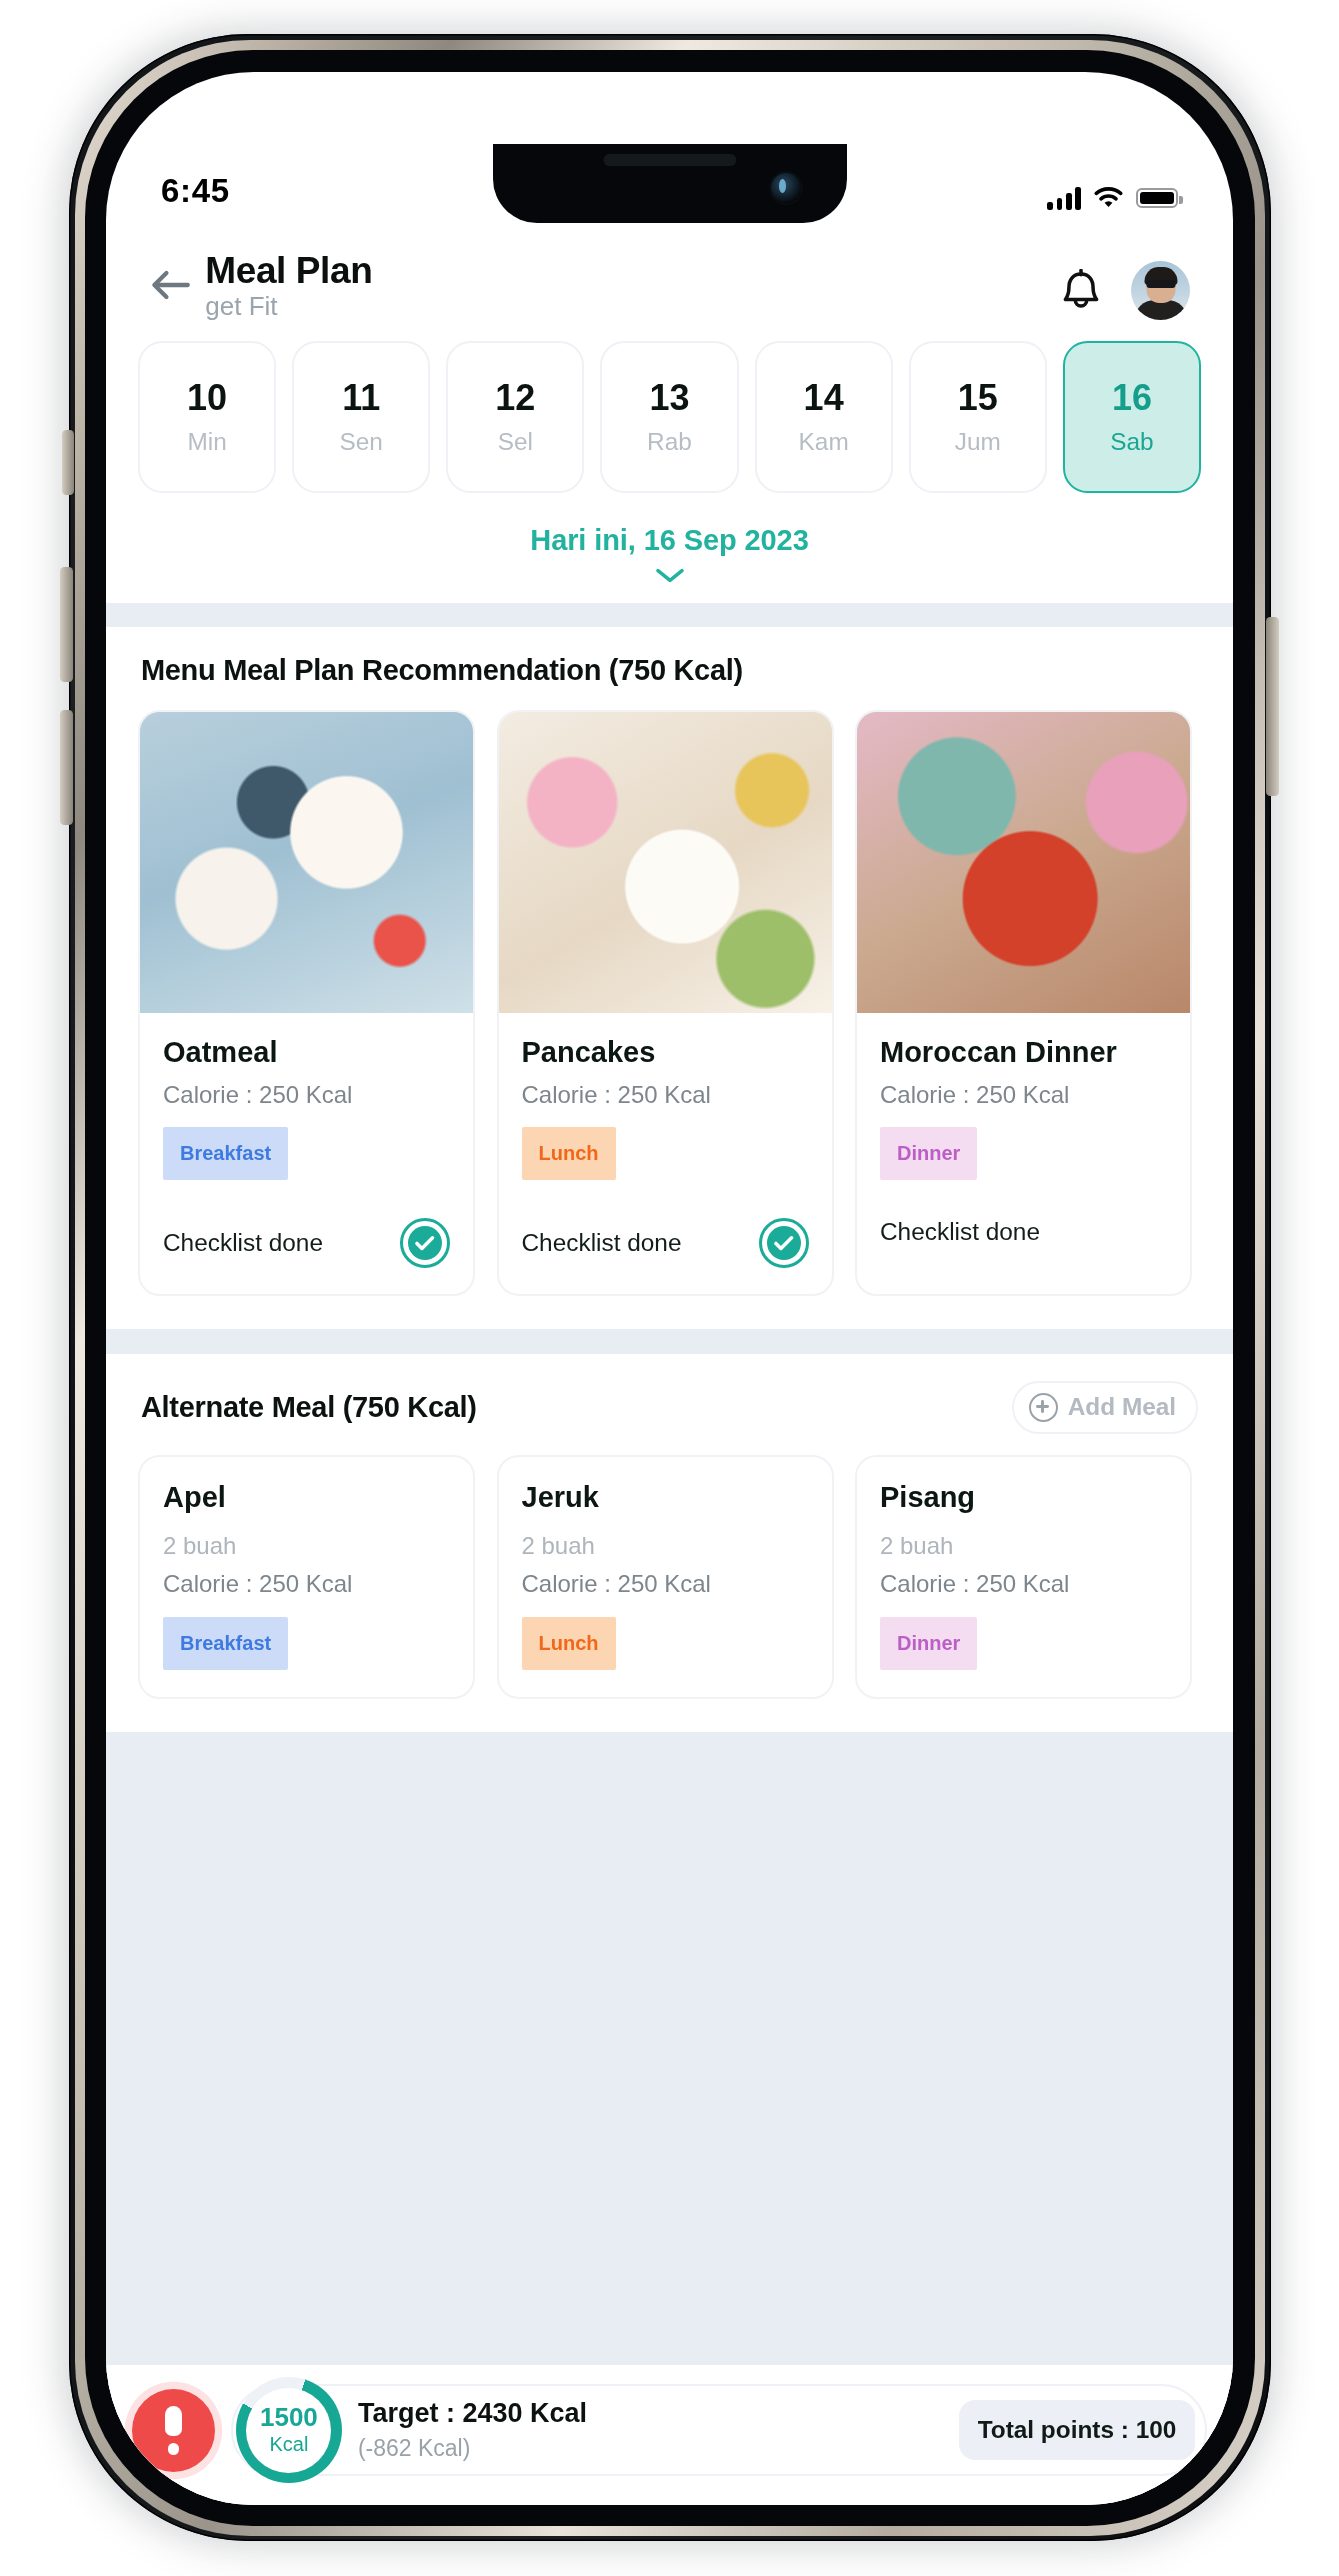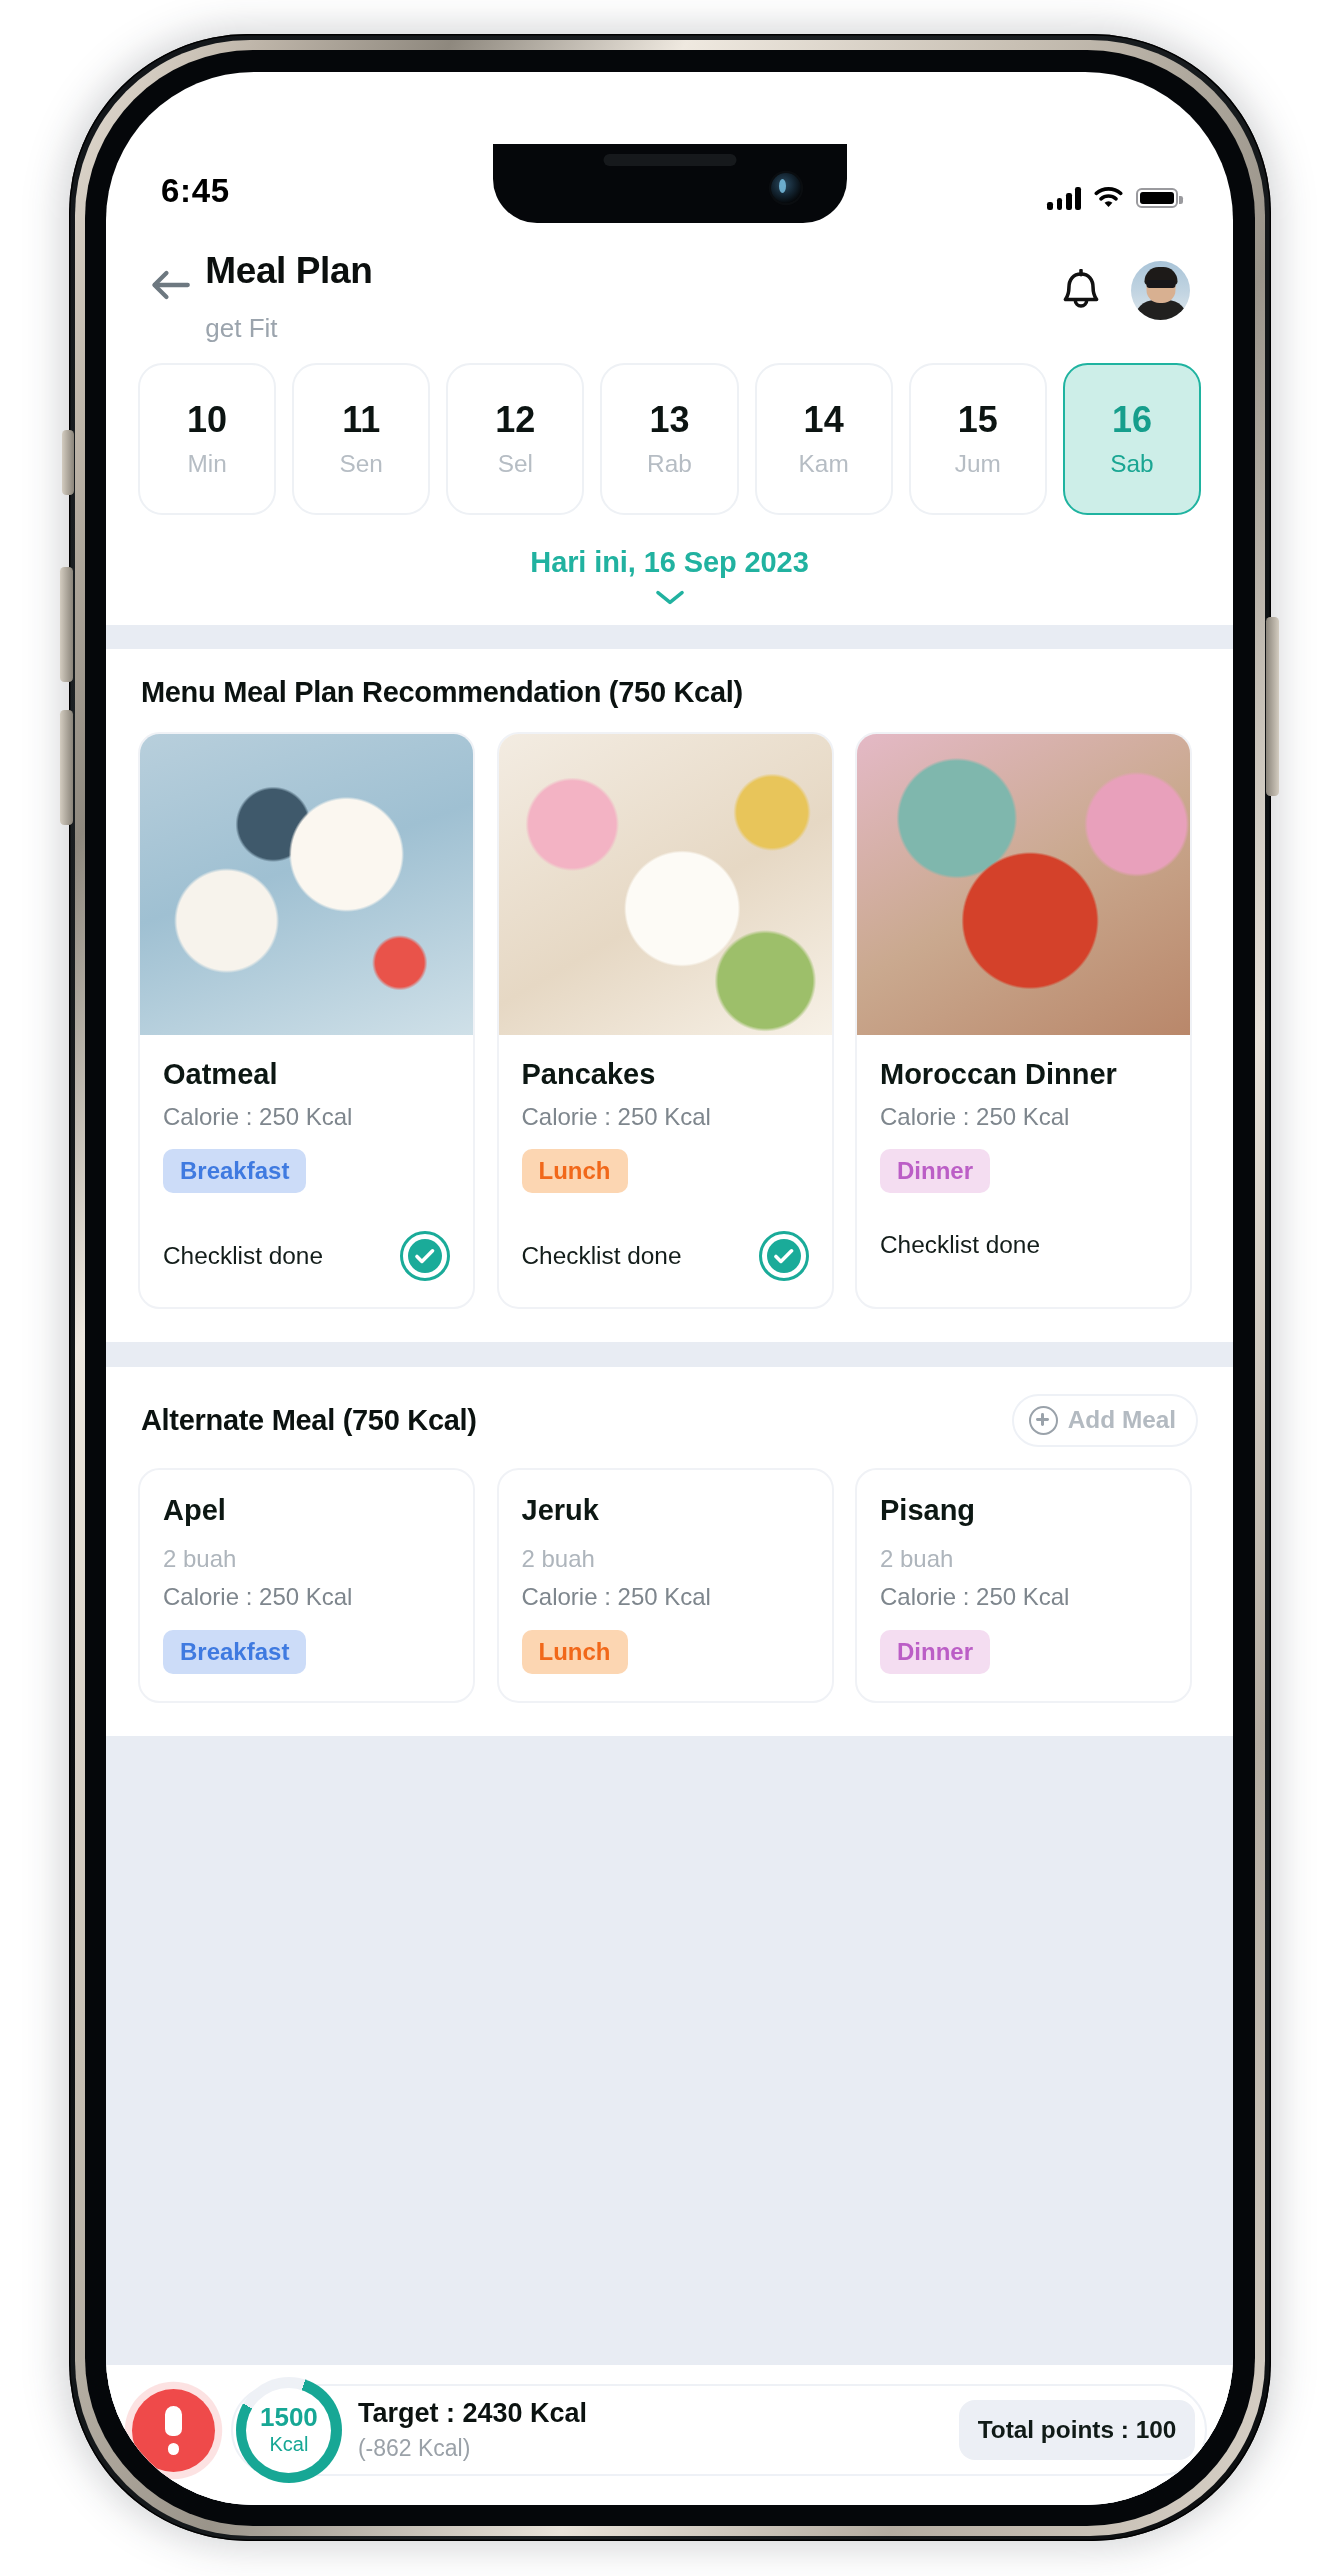--- a/index.html
+++ b/index.html
@@ -143,21 +143,21 @@
     width: 62px; height: 62px;
     display: flex; align-items: center; justify-content: center;
     flex: 0 0 auto; margin-top: 4.3px;
   }
   .titles { flex: 1 1 auto; padding-left: 4.3px; }
   .title {
     font-size: 37px; font-weight: 700; color: #0b0f0e;
     letter-spacing: -0.4px; line-height: 1.08;
   }
   .subtitle {
-    font-size: 26px; color: #9ba4ad; margin-top: 22px; font-weight: 400;
+    font-size: 26px; color: #9ba4ad; margin-top: 0; font-weight: 400;
   }
   .appbar-actions { display:flex; align-items:center; gap: 29px; margin-top: 10px; }
   .bell { width: 42px; height: 44px; position: relative; }
   .avatar {
     width: 59px; height: 59px; border-radius: 50%;
     overflow: hidden; position: relative;
     background: linear-gradient(180deg,#a9c4d8 0%,#c3d5e2 55%,#dfe7ec 100%);
     flex: 0 0 auto;
   }
   .avatar .head {
@@ -243,22 +243,22 @@
   }
   .meal-img { height: 301px; position: relative; overflow:hidden; }
   .meal-body { padding: 23px 23px 26px 23px; }
   .meal-name {
     font-size: 29px; font-weight:700; color:#0c1713;
     white-space:nowrap; overflow:hidden;
   }
   .meal-cal { font-size: 24px; color:#7e868d; margin-top: 11.5px; white-space:nowrap; }
   .tag {
     display:inline-block; margin-top: 18.6px;
-    padding: 8px 17px; border-radius: 10px;
-    font-size: 24px; font-weight:700;
+    padding: 15px 17px; border-radius: 2px;
+    font-size: 20px; font-weight:700;
   }
   .tag.breakfast { background:#ccdcf8; color:#3f7ae0; }
   .tag.lunch     { background:#fcd6b2; color:#f1681a; }
   .tag.dinner    { background:#f4ddf1; color:#b martin; color:#bb5ec6; }
   .check-row {
     display:flex; align-items:center; justify-content:space-between;
     margin-top: 38px;
   }
   .check-lbl { font-size: 24.4px; color:#131d1a; }
   .check-circle {

